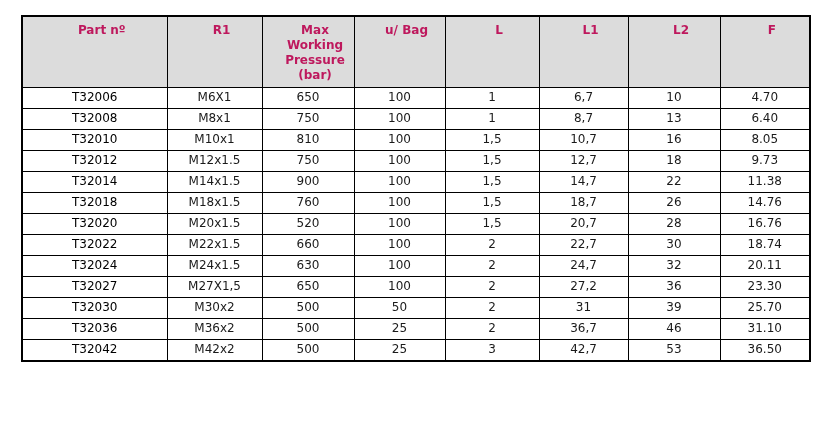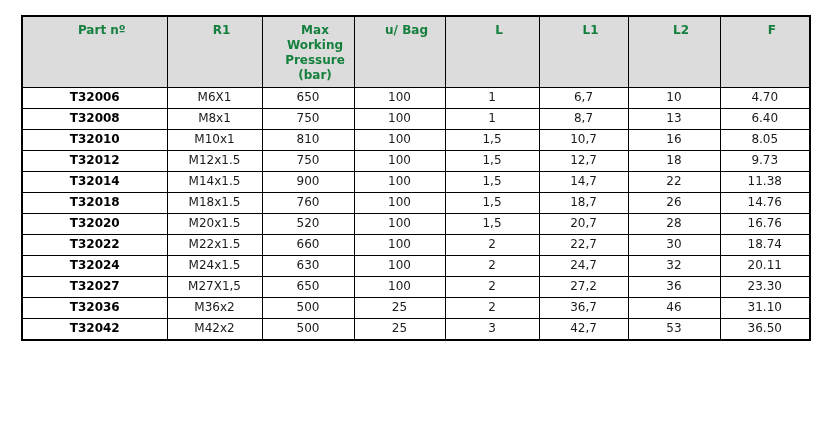--- a/index.html
+++ b/index.html
@@ -37,41 +37,41 @@
   table.spec-table col.c-bag  { width: 91px; }
   table.spec-table col.c-l    { width: 94px; }
   table.spec-table col.c-l1   { width: 89px; }
   table.spec-table col.c-l2   { width: 92px; }
   table.spec-table col.c-f    { width: 90px; }
   table.spec-table th {
     background: #dcdcdc;
     border: 1px solid #000000;
     font-size: 12px;
     font-weight: bold;
-    color: #15803d;
+    color: #be185d;
     text-align: center;
     vertical-align: top;
     padding: 6px 2px 4px 16px;
     height: 50px;
     white-space: pre-line;
     line-height: 1.25;
   }
   table.spec-table td {
     border: 1px solid #000000;
     font-size: 12px;
     text-align: center;
     vertical-align: middle;
     height: 21px;
     padding: 0 2px;
     line-height: 1.1;
     background: #ffffff;
     color: #1a1a1a;
   }
   table.spec-table td.part-no {
-    font-weight: bold;
+    font-weight: normal;
     color: #000000;
   }
 </style>
 </head>
 <body>
 
 <div class="page">
   <div class="table-wrap">
     <table class="spec-table">
       <colgroup>
@@ -193,20 +193,30 @@
             <td class="part-no">T32027</td>
             <td>M27X1,5</td>
             <td>650</td>
             <td>100</td>
             <td>2</td>
             <td>27,2</td>
             <td>36</td>
             <td>23.30</td>
           </tr>
           <tr>
+            <td class="part-no">T32030</td>
+            <td>M30x2</td>
+            <td>500</td>
+            <td>50</td>
+            <td>2</td>
+            <td>31</td>
+            <td>39</td>
+            <td>25.70</td>
+          </tr>
+          <tr>
             <td class="part-no">T32036</td>
             <td>M36x2</td>
             <td>500</td>
             <td>25</td>
             <td>2</td>
             <td>36,7</td>
             <td>46</td>
             <td>31.10</td>
           </tr>
           <tr>

